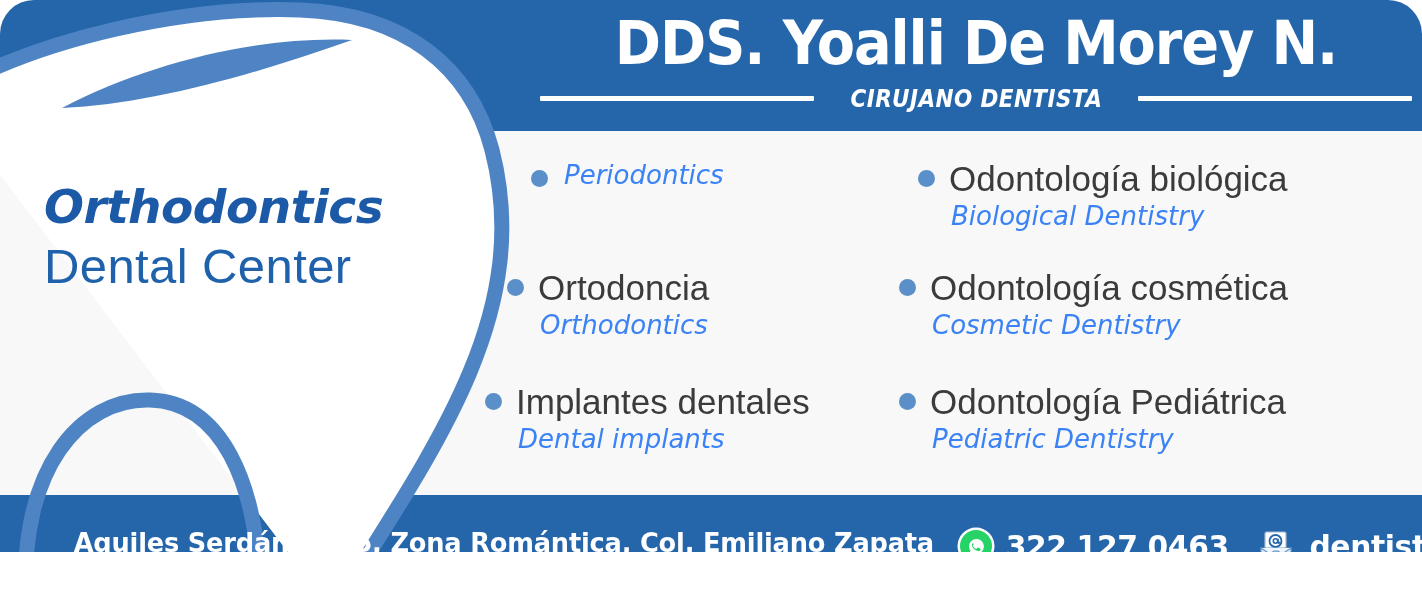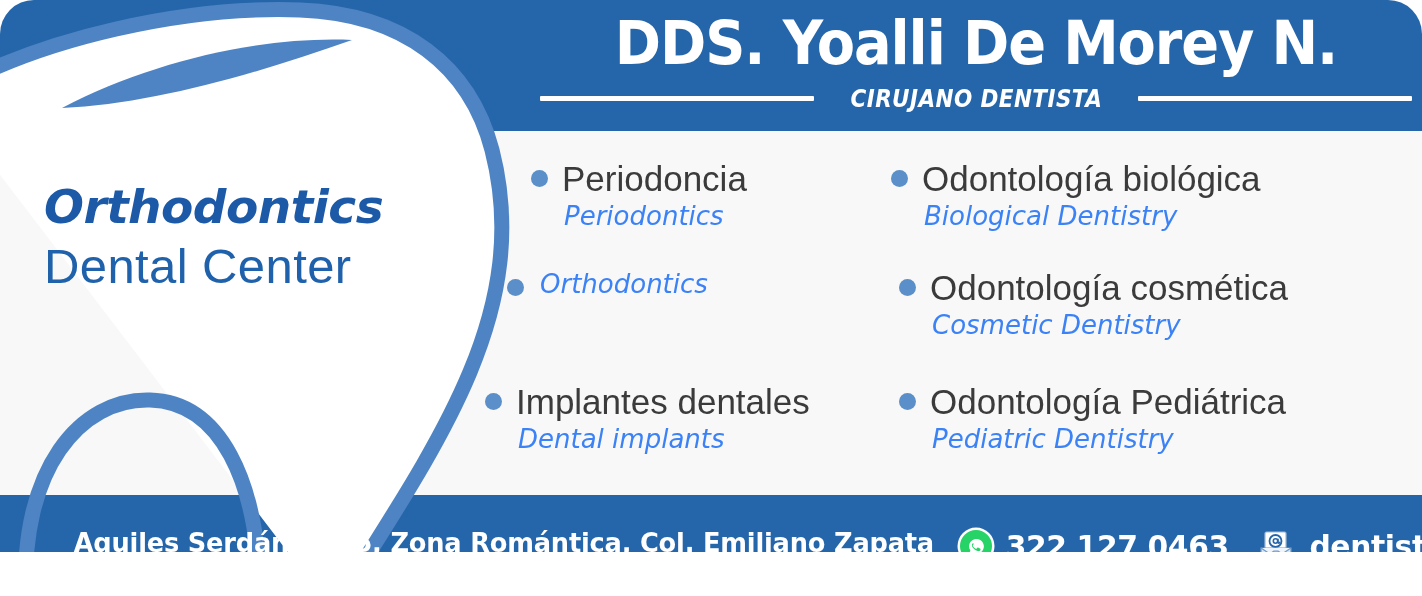--- a/index.html
+++ b/index.html
@@ -177,21 +177,21 @@
     white-space: nowrap;
     margin-top: 1px;
   }
   .svc-en.indent { margin-left: 2px; }
 
   
   .svc-l1 { left: 46px;  top: 8px; }
   .svc-l2 { left: 22px;  top: 117px; }
   .svc-l3 { left: 0px;   top: 231px; }
   
-  .svc-r1 { left: 406px; top: 8px; }
+  .svc-r1 { left: 433px; top: 8px; }
   .svc-r2 { left: 414px; top: 117px; }
   .svc-r3 { left: 414px; top: 231px; }
 
   
   .footer-content {
     position: absolute;
     left: 350px;
     top: 495px;
     width: 1072px;
     height: 101px;
@@ -297,30 +297,30 @@
     <div class="logo-line1">Orthodontics</div>
     <div class="logo-line2">Dental Center</div>
   </div>
 
   <div class="services">
 
     <div class="svc svc-l1">
       <div class="svc-row">
         <span class="bullet"></span>
         <div>
-          <div class="svc-es">Periodoncia</div>
           <div class="svc-en indent">Periodontics</div>
         </div>
       </div>
     </div>
 
     <div class="svc svc-l2">
       <div class="svc-row">
         <span class="bullet"></span>
         <div>
+          <div class="svc-es">Ortodoncia</div>
           <div class="svc-en indent">Orthodontics</div>
         </div>
       </div>
     </div>
 
     <div class="svc svc-l3">
       <div class="svc-row">
         <span class="bullet"></span>
         <div>
           <div class="svc-es">Implantes dentales</div>

